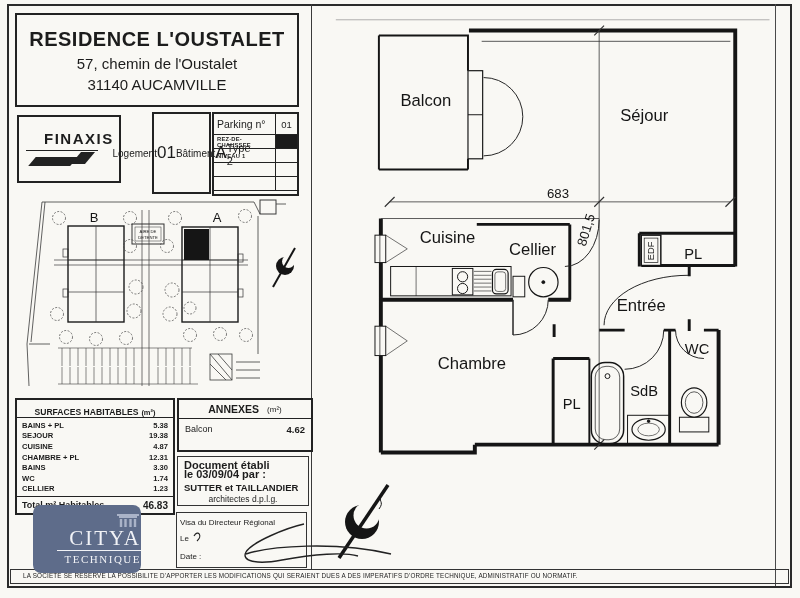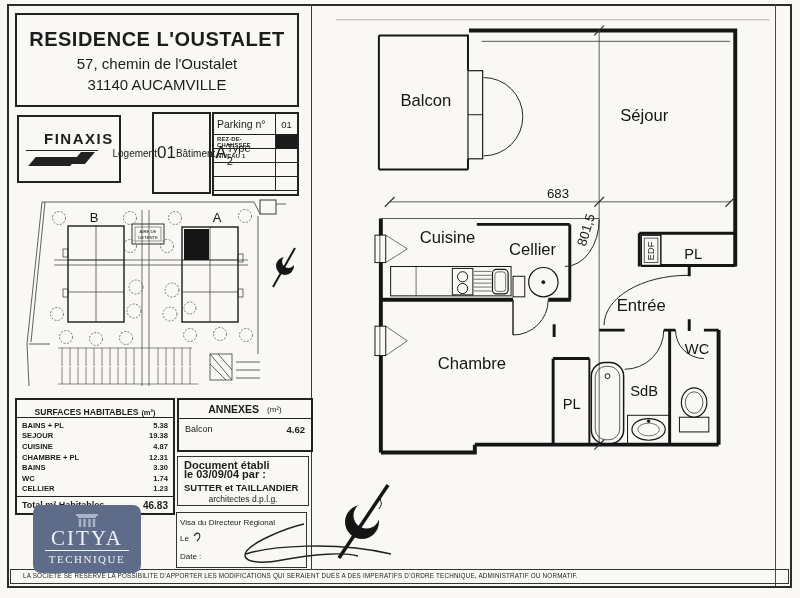--- a/index.html
+++ b/index.html
@@ -55,21 +55,21 @@
   .a-row{display:flex;justify-content:space-between;padding:5px 6px;font-size:9px;}
   .a-row .av{font-weight:bold;font-size:9.5px;}
 
   .document-box{left:177px;top:456px;width:132px;height:50px;border:1.5px solid #333;
                 padding:4px 6px;box-sizing:border-box;}
   .document-box .d1{font-size:11px;line-height:9px;font-weight:bold;}
   .document-box .d2{font-size:9.5px;font-weight:bold;margin-top:3px;}
   .document-box .d3{font-size:8.5px;text-align:center;margin-top:1px;}
 
   .citya-logo{left:33px;top:505px;width:108px;height:68px;background:#5e6c8a;border-radius:8px;z-index:5;
-              display:flex;flex-direction:column;align-items:center;justify-content:center;color:#f1f2f6;}
+              display:flex;flex-direction:column;align-items:flex-end;justify-content:center;color:#f1f2f6;}
   .citya-name{font-family:"Liberation Serif",serif;font-size:21px;letter-spacing:2px;line-height:20px;}
   .citya-rule{width:84px;height:1.5px;background:#f1f2f6;margin:2px 0 2px 0;}
   .citya-sub{font-family:"Liberation Serif",serif;font-size:11px;letter-spacing:1.5px;}
 
   .visa-box{left:176px;top:512px;width:131px;height:56px;border:1.5px solid #333;
             padding:5px 3px;box-sizing:border-box;font-size:8px;}
   .visa-box .vle{margin-top:7px;}
   .visa-box .vdate{margin-top:9px;}
   .sig-svg{left:186px;top:514px;z-index:6;}
 

